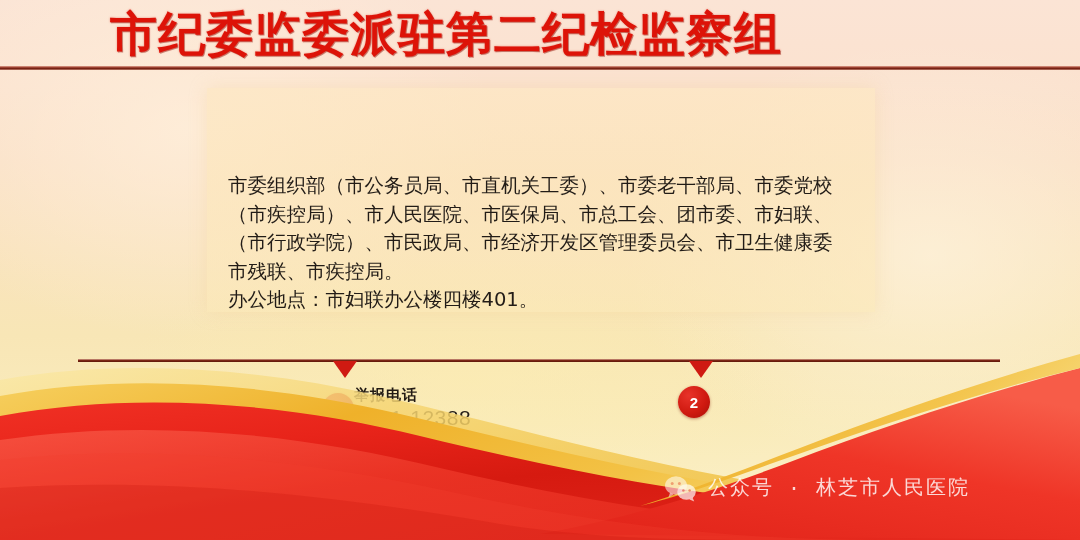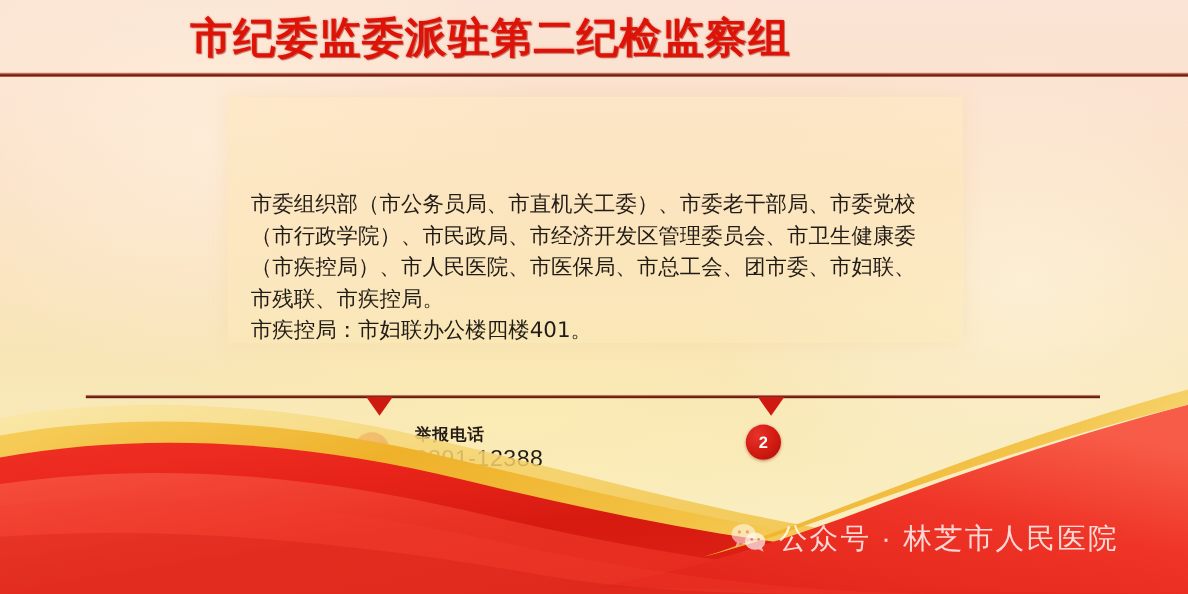--- a/index.html
+++ b/index.html
@@ -56,21 +56,21 @@
   }
 
   
   .headline {
     position: absolute;
     left: 0; top: 8px;
     width: 892px;
     text-align: center;
     font-family: "DejaVu Sans", "Liberation Sans", sans-serif;
     font-weight: 700;
-    font-size: 38px;
+    font-size: 47px;
     line-height: 52px;
     letter-spacing: 1px;
     color: #dd1308;
     text-shadow: 1px 1px 0 rgba(140,15,5,0.45), 0 0 2px rgba(221,19,8,0.5);
     white-space: nowrap;
   }
 
   
   .card {
     position: absolute;
@@ -142,21 +142,21 @@
     background: radial-gradient(circle at 34% 30%, #e8332a 0%, #d01a10 55%, #a90d06 100%);
     box-shadow: 0 1px 3px rgba(130,15,5,0.45);
     color: #ffffff;
     font-size: 15px;
     font-weight: 700;
     display: flex;
     align-items: center;
     justify-content: center;
     flex: 0 0 auto;
   }
-  .contact-text { margin-left: 23px; }
+  .contact-text { margin-left: 0; }
   .contact-label {
     font-family: "DejaVu Sans", "Liberation Sans", sans-serif;
     font-size: 15px;
     font-weight: 700;
     line-height: 19px;
     color: #231b14;
     letter-spacing: 1px;
     white-space: nowrap;
   }
   .contact-number {
@@ -183,22 +183,22 @@
     display: flex;
     align-items: center;
     opacity: 0.88;
   }
   .wechat-icon {
     width: 34px; height: 28px;
     flex: 0 0 auto;
     margin-right: 10px;
   }
   .watermark-text {
-    font-family: Liberation Sans, sans-serif;
-    font-size: 26px;
+    font-family: Liberation Mono, monospace;
+    font-size: 20px;
     line-height: 30px;
     letter-spacing: 2px;
     color: rgba(255,255,255,0.92);
     white-space: nowrap;
   }
 </style>
 </head>
 <body>
 
 <div id="poster">
@@ -206,24 +206,24 @@
   <div class="bg-glow-a"></div>
   <div class="bg-glow-b"></div>
   <div class="bg-glow-c"></div>
 
   <div class="headline">市纪委监委派驻第二纪检监察组</div>
   <div class="top-rule"></div>
 
   <div class="card">
     <div class="card-body">
       <p>市委组织部（市公务员局、市直机关工委）、市委老干部局、市委党校</p>
+      <p>（市疾控局）、市人民医院、市医保局、市总工会、团市委、市妇联、</p>
       <p>（市行政学院）、市民政局、市经济开发区管理委员会、市卫生健康委</p>
-      <p>（市疾控局）、市人民医院、市医保局、市总工会、团市委、市妇联、</p>
       <p>市残联、市疾控局。</p>
-      <p>市疾控局：市妇联办公楼四楼401。</p>
+      <p>办公地点：市妇联办公楼四楼401。</p>
     </div>
   </div>
 
   <div class="divider"></div>
   <div class="tri t1"></div>
   <div class="tri t2"></div>
 
   <div class="contact c1">
     <div class="badge">1</div>
     <div class="contact-text">

